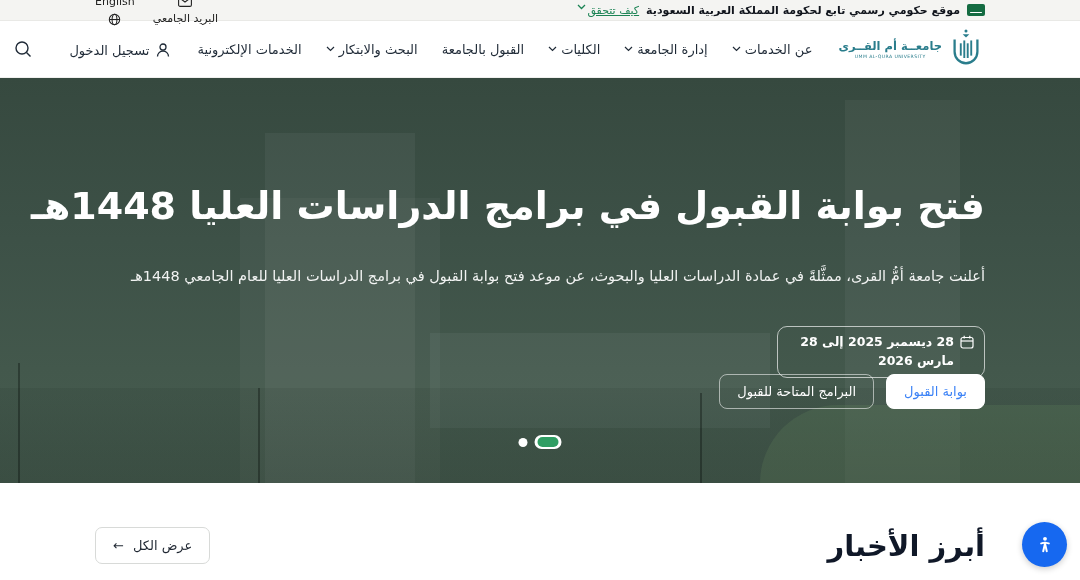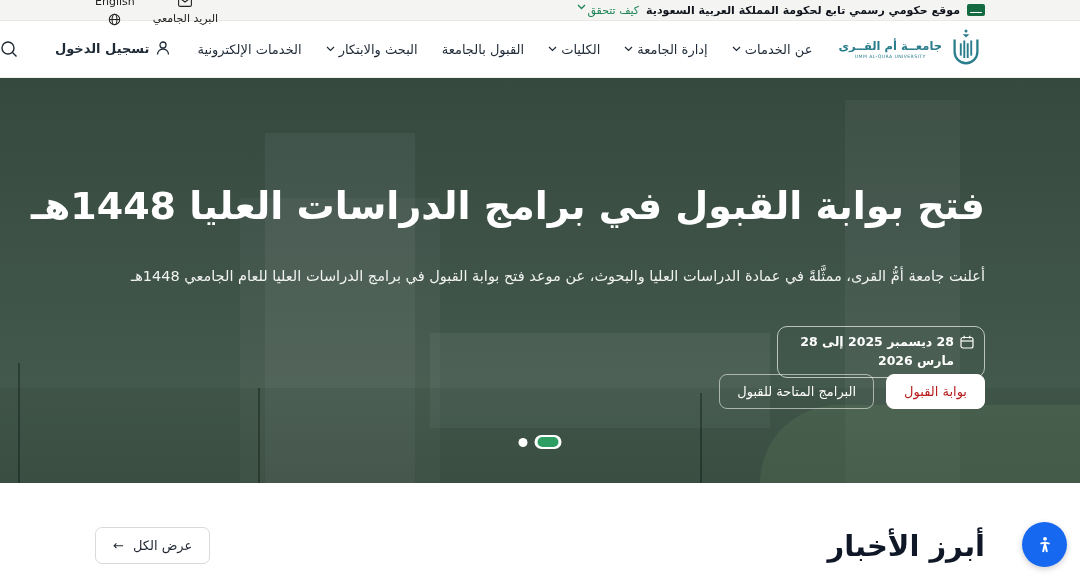--- a/index.html
+++ b/index.html
@@ -12,34 +12,34 @@
   }
   .container { width:890px; margin:0 auto; }
 
   
   .topbar { height:21px; background:#f4f4f2; border-bottom:1px solid #e9e9e6; }
   .topbar-inner { display:flex; justify-content:space-between; align-items:center; height:100%; font-size:11px; }
   .topbar-right { display:flex; align-items:center; gap:7px; }
   .flag { width:18px; height:12px; background:#146b42; border-radius:2px; position:relative; }
   .flag::after { content:""; position:absolute; left:3px; right:3px; bottom:3px; height:1.5px; background:#fff; border-radius:1px; }
   .official-text { color:#10141c; font-weight:bold; }
-  .verify-link { color:#1b8354; display:flex; align-items:flex-start; gap:1px; cursor:pointer; }
+  .verify-link { color:#1b8354; display:flex; align-items:flex-start; gap:1px; cursor:pointer;text-decoration:underline; }
   .topbar-left { display:flex; align-items:center; gap:18px; direction:ltr; }
   .tb-item { display:flex; align-items:center; gap:5px; color:#222; cursor:pointer;flex-direction:column; }
 
   
   .header { height:57px; background:#fff; border-bottom:1px solid #f0f0ee; }
   .header-inner { display:flex; align-items:center; height:100%; gap:26px; }
   .logo { display:flex; align-items:center; gap:5px; cursor:pointer; }
   .logo-text { text-align:center; }
   .logo-title { color:#2a7d8c; font-size:11.5px; font-weight:bold; white-space:nowrap; }
   .logo-sub { color:#2a7d8c; font-size:4.6px; letter-spacing:.4px; white-space:nowrap; margin-top:1px; }
   .nav { display:flex; align-items:center; gap:24px; }
   .nav-item { display:flex; align-items:center; gap:4px; font-size:13px; color:#1f2a37; cursor:pointer; white-space:nowrap; }
-  .header-left { margin-right:auto; display:flex; align-items:flex-start; gap:37px;font-weight:bold; }
+  .header-left { margin-right:auto; display:flex; align-items:flex-end; gap:37px; }
   .login { display:flex; align-items:center; gap:6px; font-size:13px; color:#1f2a37; cursor:pointer; white-space:nowrap; }
   .search-btn { cursor:pointer; display:flex; align-items:center; }
 
   
   .hero {
     position:relative; height:405px; overflow:hidden;
     background:linear-gradient(180deg,#36493f 0%,#3d5147 40%,#43584c 72%,#485e51 100%);
   }
   .decor { position:absolute; }
   .tower1 { left:265px; top:55px; width:150px; height:350px; background:rgba(235,242,237,.055); }
@@ -63,21 +63,21 @@
     color:rgba(255,255,255,.93); font-size:14.5px; text-align:right;
   }
   .date-badge {
     position:absolute; top:248px; right:0; max-width:208px;
     border:1px solid rgba(255,255,255,.65); border-radius:10px;
     padding:6px 10px; color:#fff; font-size:12.5px; font-weight:bold;
     display:flex; gap:6px; align-items:flex-start; line-height:1.5;
   }
   .hero-actions { position:absolute; top:296px; right:0; display:flex; gap:12px; }
   .btn { font-family:inherit; font-size:13px; border-radius:8px; padding:9px 17px; cursor:pointer; white-space:nowrap; }
-  .btn-primary { background:#fff; color:#b91c1c; border:1px solid #fff; }
+  .btn-primary { background:#fff; color:#3b82f6; border:1px solid #fff; }
   .btn-secondary { background:transparent; color:#fff; border:1px solid rgba(255,255,255,.55); }
 
   .dots { position:absolute; bottom:34px; left:50%; transform:translateX(-50%); display:flex; align-items:center; gap:7px; direction:ltr; }
   .dot { width:9px; height:9px; border-radius:50%; background:#fff; cursor:pointer; }
   .dot-active { width:27px; height:14px; border-radius:8px; background:#fff; display:flex; align-items:center; justify-content:center; cursor:pointer; }
   .dot-active-inner { width:21px; height:10px; border-radius:6px; background:#2f9e63; }
 
   
   .news { background:#fff; height:97px; }
   .news-inner { display:flex; justify-content:space-between; align-items:center; padding-top:44px; }

